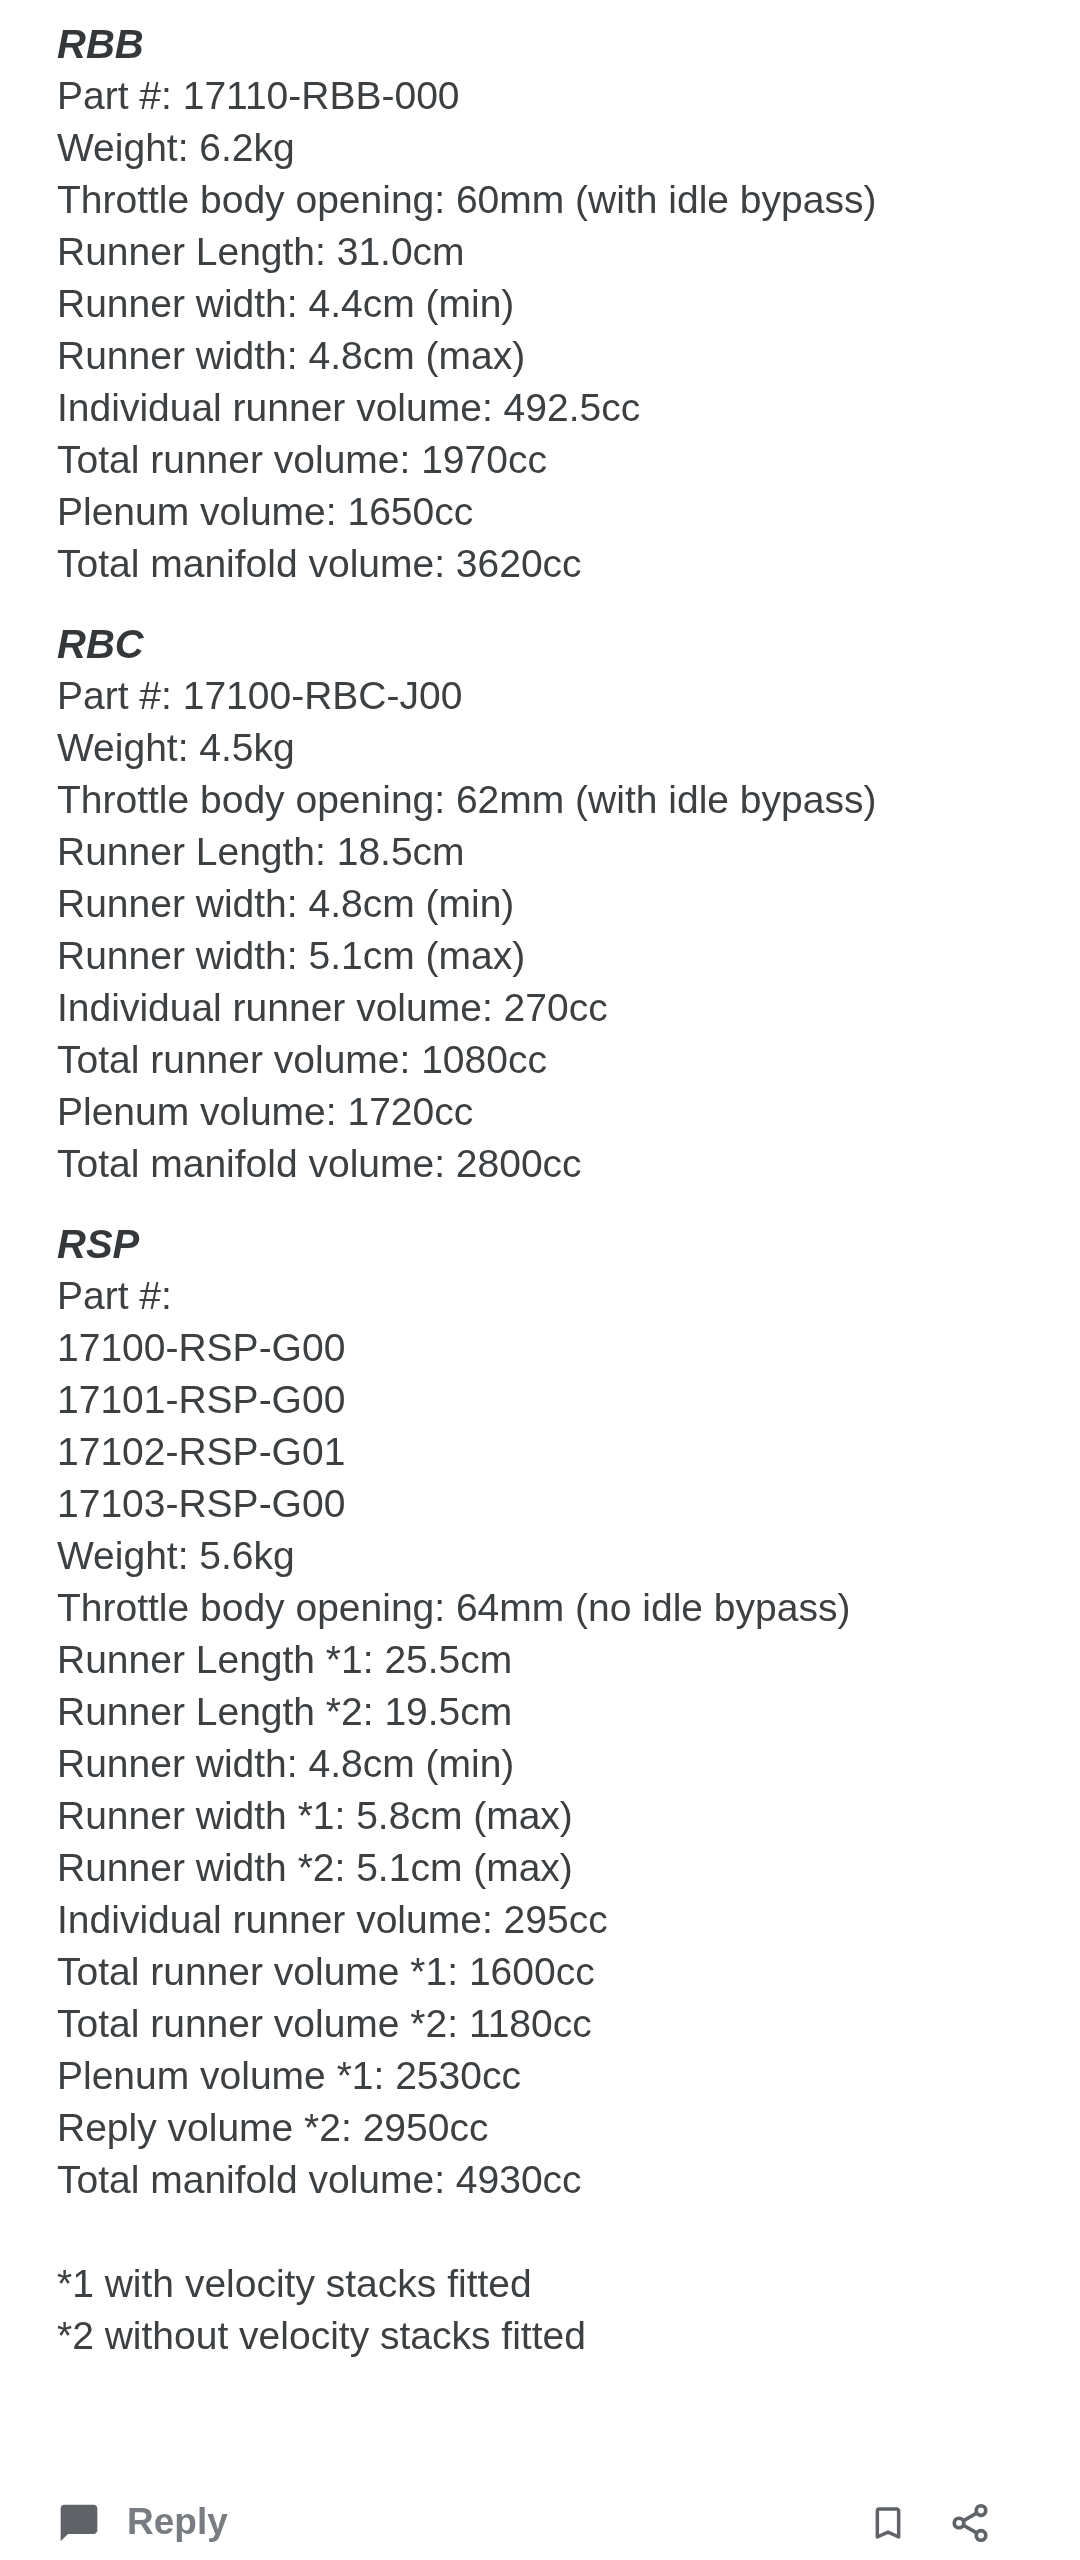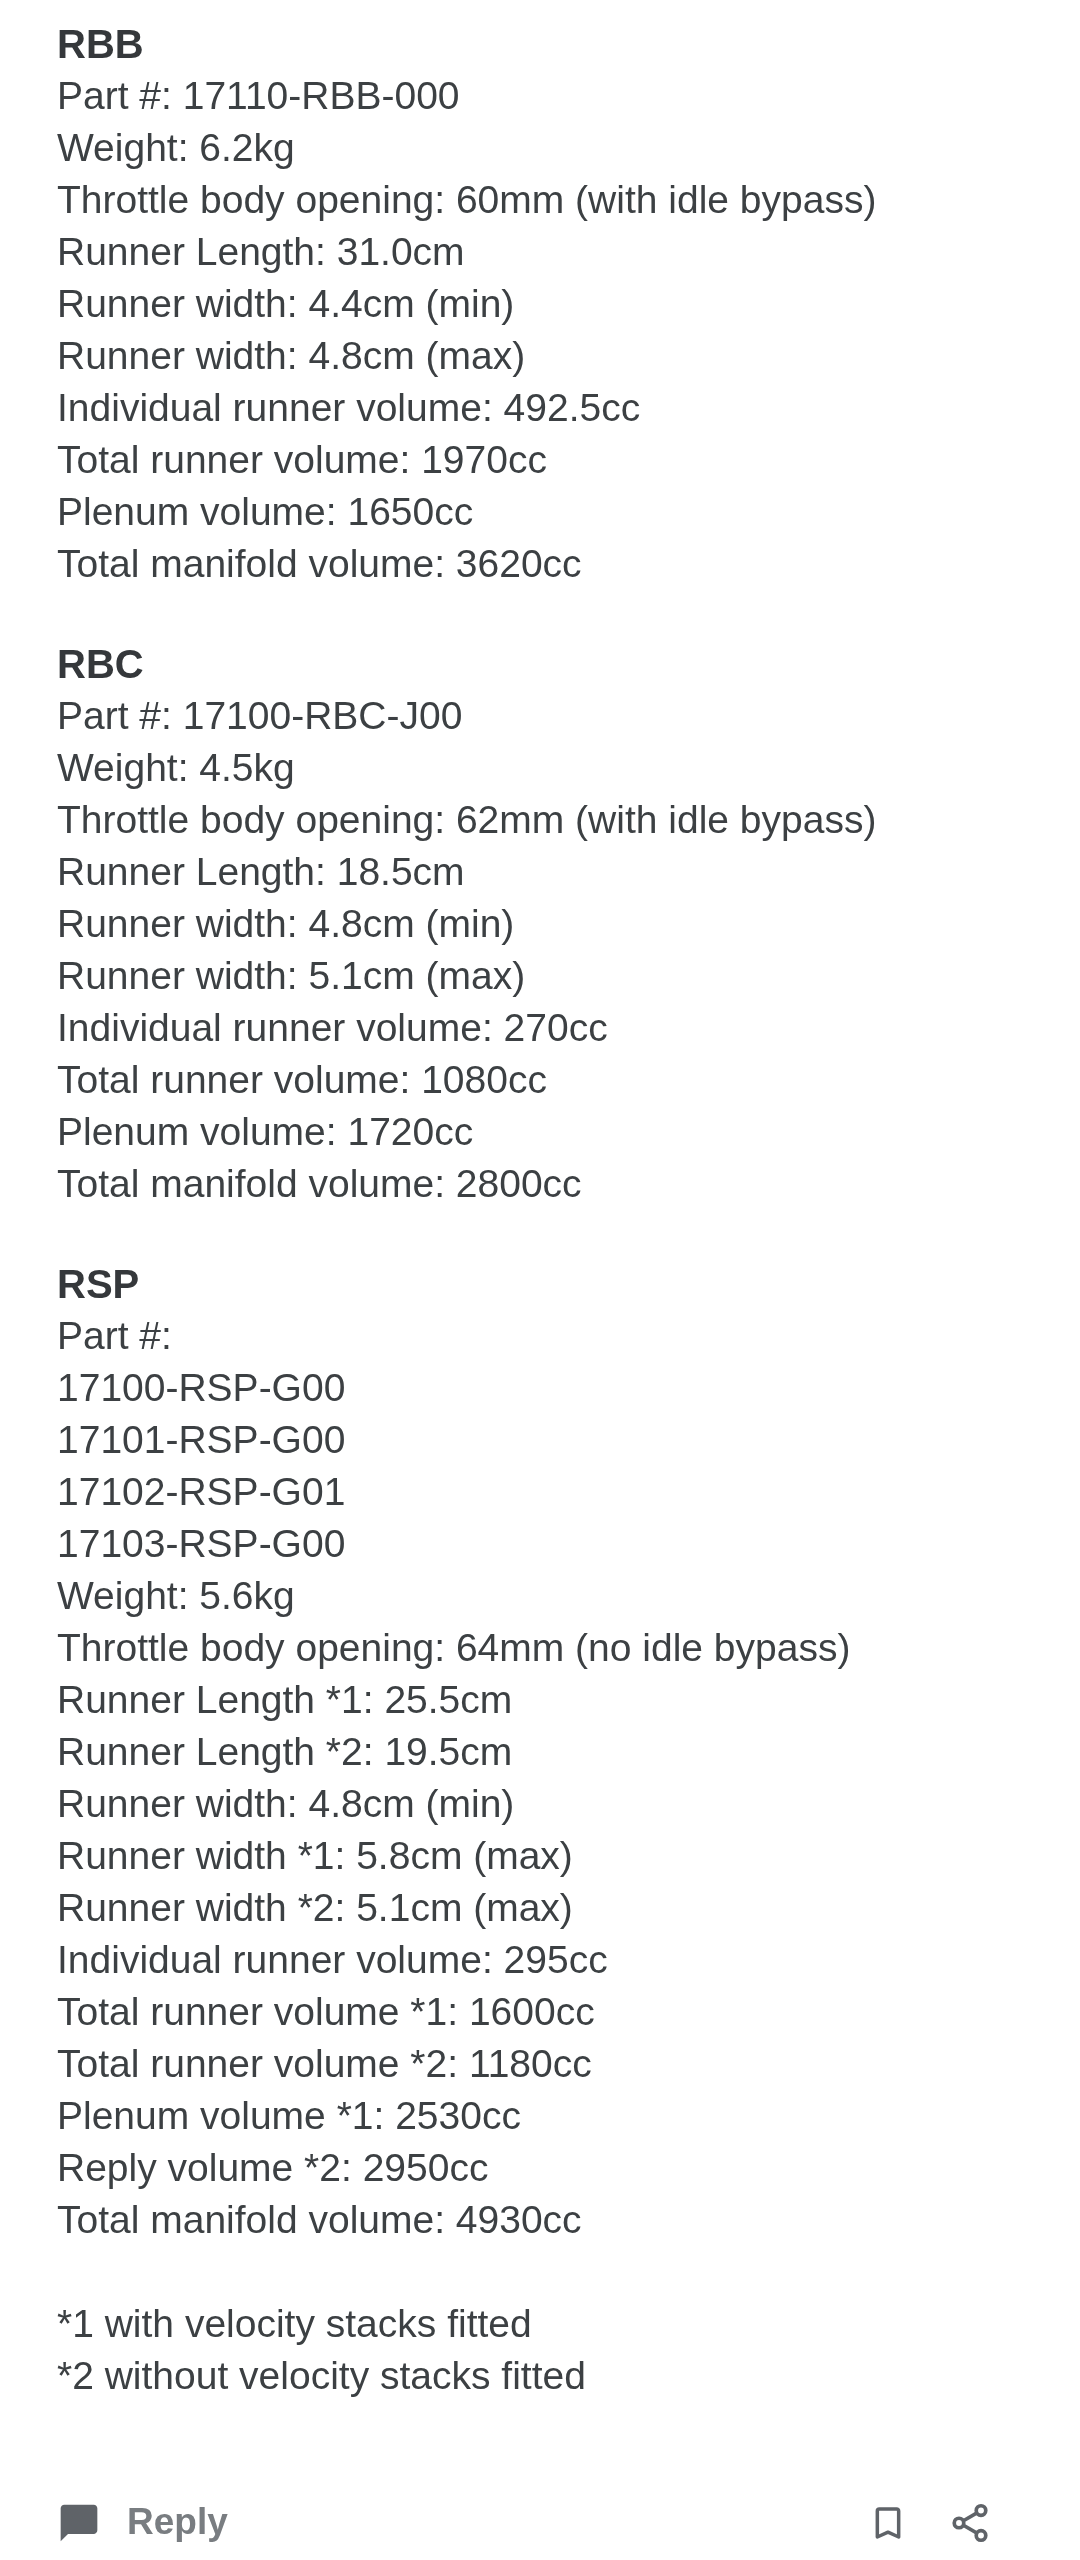--- a/index.html
+++ b/index.html
@@ -18,30 +18,31 @@
   }
   .content {
     padding: 18px 40px 0 57px;
     flex: 0 0 auto;
   }
   .section .heading {
     font-size: 40px;
     line-height: 52px;
     font-weight: 700;
     color: #35383b;
+    font-style: italic;
   }
   .section .line,
   .footnotes .line {
     font-size: 39px;
     line-height: 52px;
     font-weight: 400;
     white-space: nowrap;
   }
   .section + .section {
-    margin-top: 48px;
+    margin-top: 28px;
   }
   .footnotes {
     margin-top: 52px;
   }
   .footer {
     margin-top: auto;
     height: 58px;
     flex: 0 0 58px;
     display: flex;
     align-items: center;

